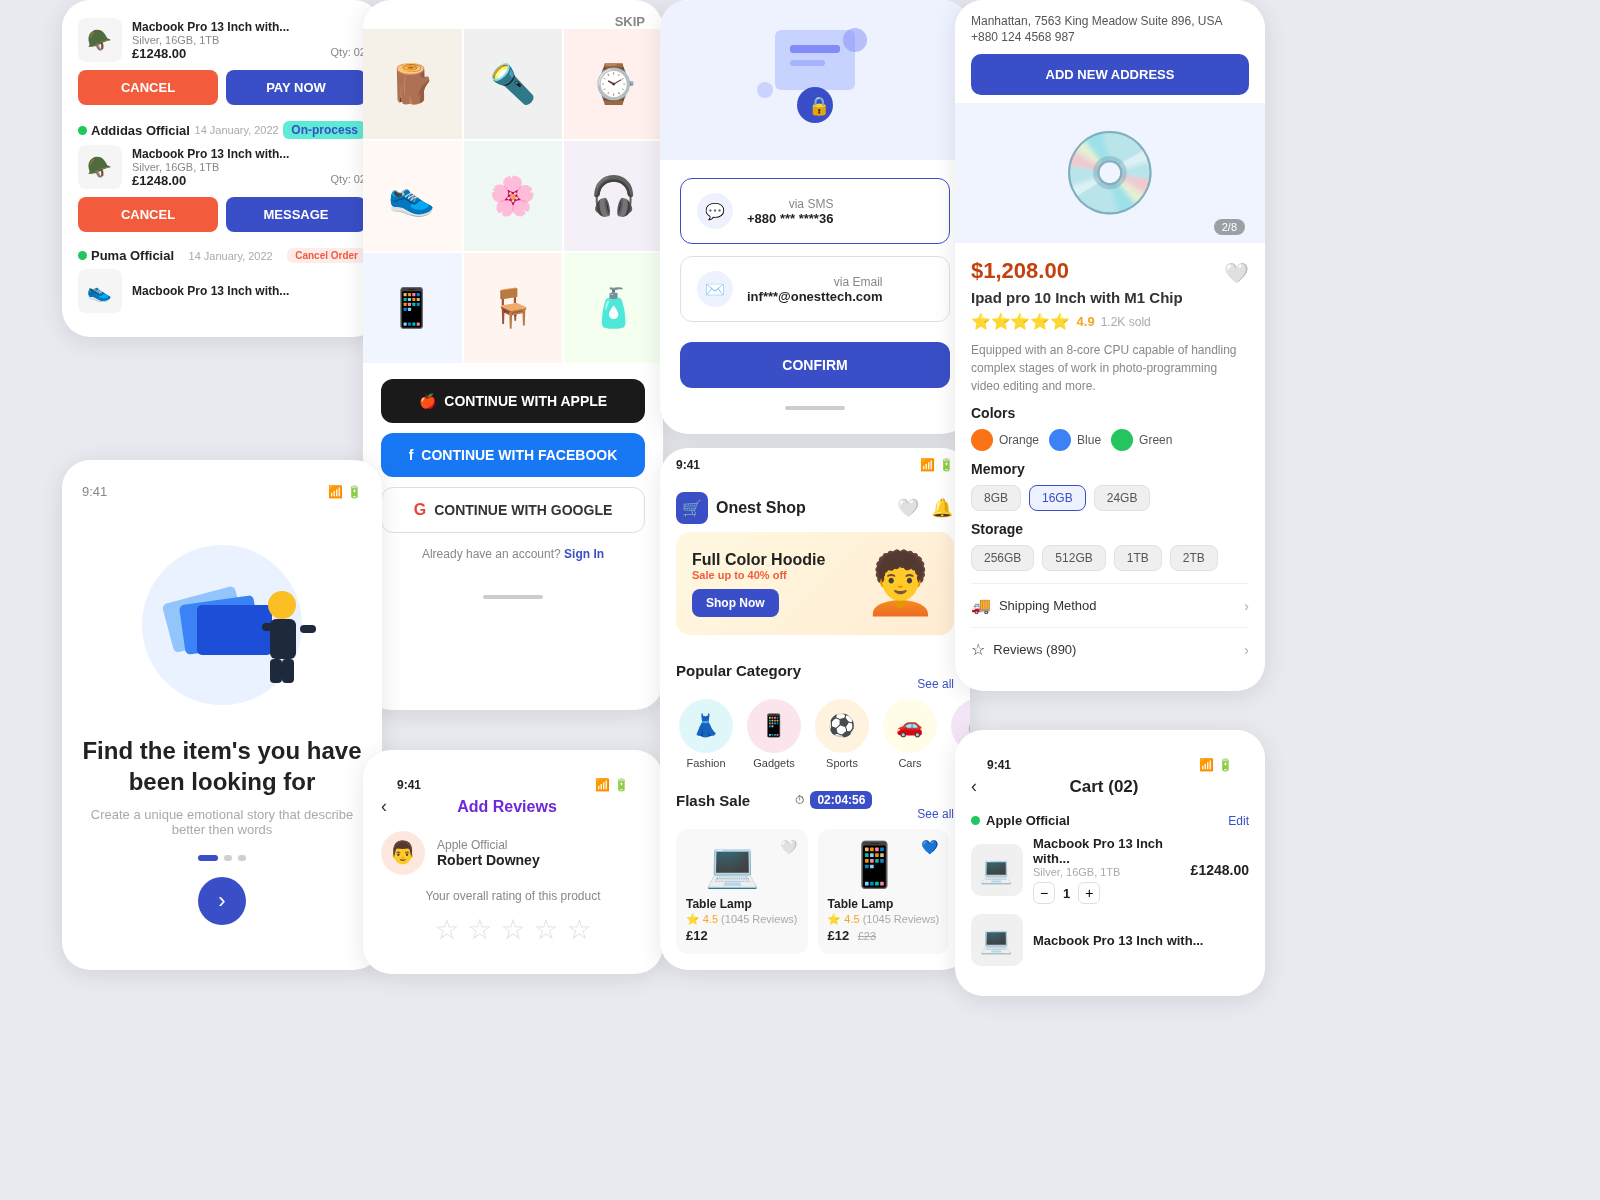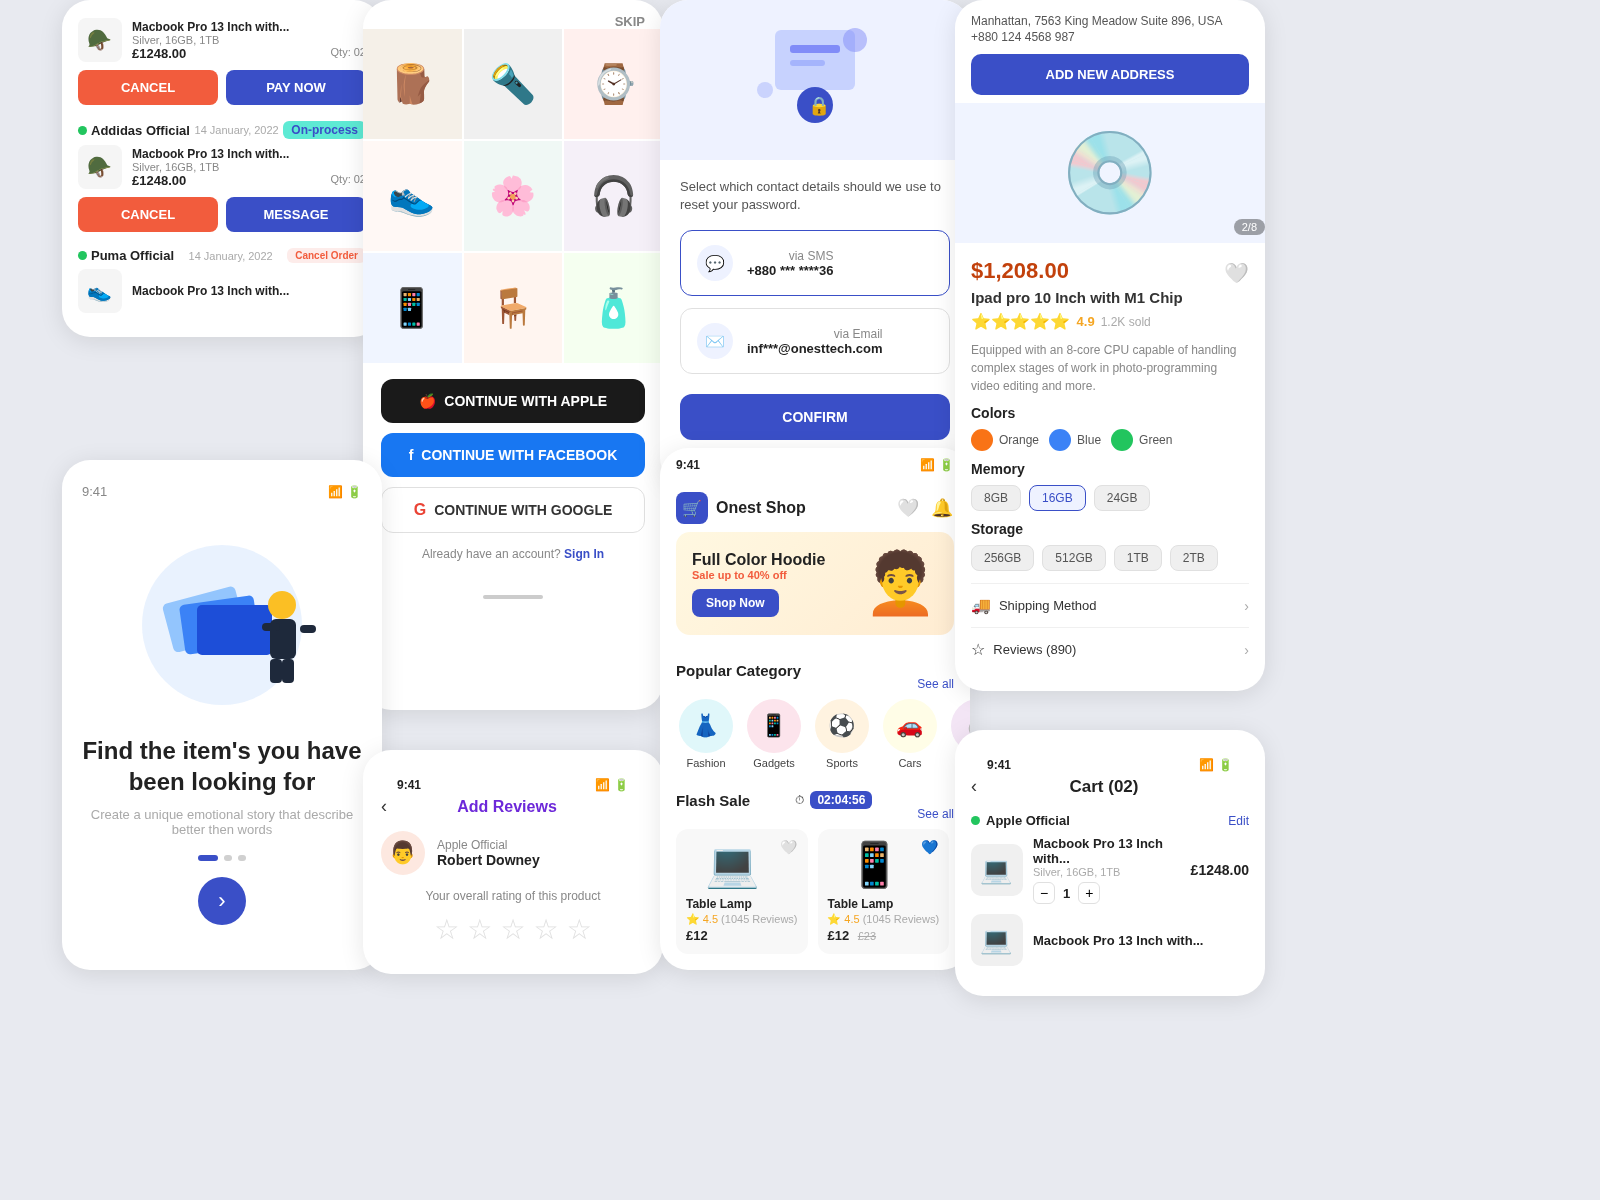--- a/index.html
+++ b/index.html
@@ -161,21 +161,21 @@
       left: 955px; top: 0px;
       width: 310px;
       padding: 0 0 20px;
     }
     .product-address { padding: 14px 16px 8px; }
     .address-line { font-size:12px; color:#555; }
     .address-phone { font-size:12px; color:#555; margin-top:2px; }
     .btn-add-address { width:100%; background:#3a4fc7; color:#fff; border:none; border-radius:10px; padding:13px 0; font-size:13px; font-weight:700; cursor:pointer; margin-top:10px; }
     .product-img-area { position:relative; background:#f0f4ff; display:flex; align-items:center; justify-content:center; height:140px; }
     .product-img-emoji { font-size:80px; }
-    .img-counter { position:absolute; bottom:8px; right:0; background:rgba(0,0,0,0.35); color:#fff; border-radius:20px; font-size:11px; padding:2px 8px; }
+    .img-counter { position:absolute; bottom:8px; right:20px; background:rgba(0,0,0,0.35); color:#fff; border-radius:20px; font-size:11px; padding:2px 8px; }
     .product-info { padding: 14px 16px 0; }
     .product-price { font-size:22px; font-weight:800; color:#c2410c; display:inline-block; }
     .product-wishlist { float:right; font-size:20px; color:#ccc; cursor:pointer; margin-top:4px; }
     .product-name { font-size:15px; font-weight:600; color:#333; margin-bottom:6px; }
     .product-stars { display:flex; align-items:center; gap:6px; margin-bottom:10px; }
     .stars-val { font-size:13px; font-weight:700; color:#f5a623; }
     .stars-count { font-size:12px; color:#aaa; }
     .product-desc { font-size:12px; color:#888; line-height:1.5; margin-bottom:10px; }
     .product-section { font-size:14px; font-weight:700; color:#222; margin-bottom:8px; }
     .color-row { display:flex; gap:10px; margin-bottom:10px; }
@@ -338,21 +338,20 @@
       <rect x="60" y="20" width="80" height="60" rx="6" fill="#c7d2fe"></rect>
       <rect x="75" y="35" width="50" height="8" rx="3" fill="#818cf8"></rect>
       <rect x="75" y="50" width="35" height="6" rx="3" fill="#a5b4fc"></rect>
       <circle cx="100" cy="95" r="18" fill="#3a4fc7"></circle>
       <text x="93" y="102" fill="#fff" font-size="18">🔒</text>
       <circle cx="140" cy="30" r="12" fill="#818cf8" opacity="0.5"></circle>
       <circle cx="50" cy="80" r="8" fill="#a5b4fc" opacity="0.5"></circle>
     </svg>
   </div>
   <div class="reset-content">
-    <p class="reset-title">Select which contact details should we use to reset your password.</p>
     <div class="reset-option selected">
       <div class="reset-icon-circle">💬</div>
       <div>
         <div class="reset-option-label">via SMS</div>
         <div class="reset-option-value">+880 *** ****36</div>
       </div>
     </div>
     <div class="reset-option">
       <div class="reset-icon-circle">✉️</div>
       <div>

